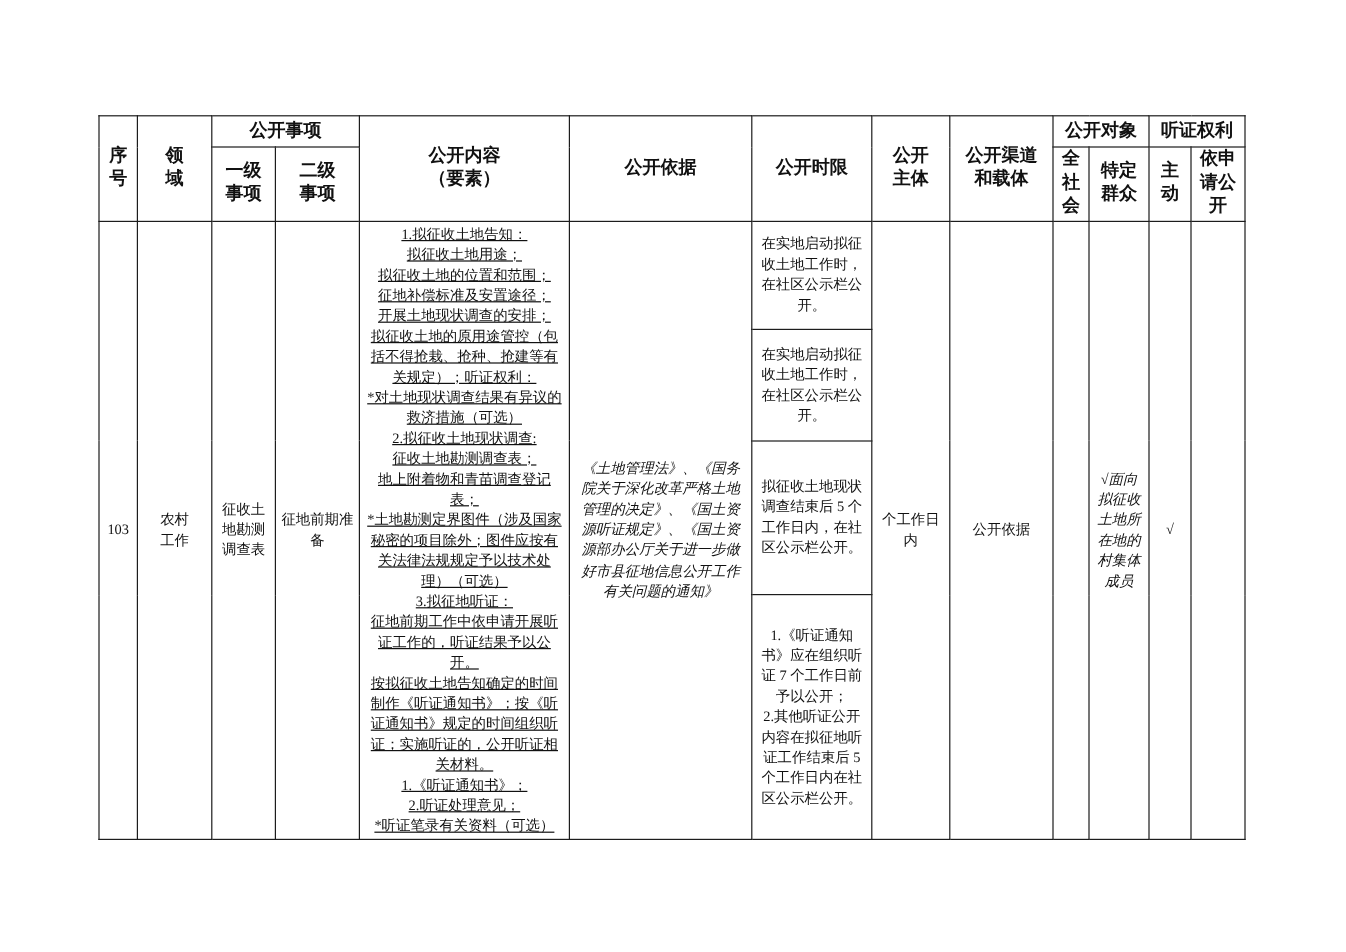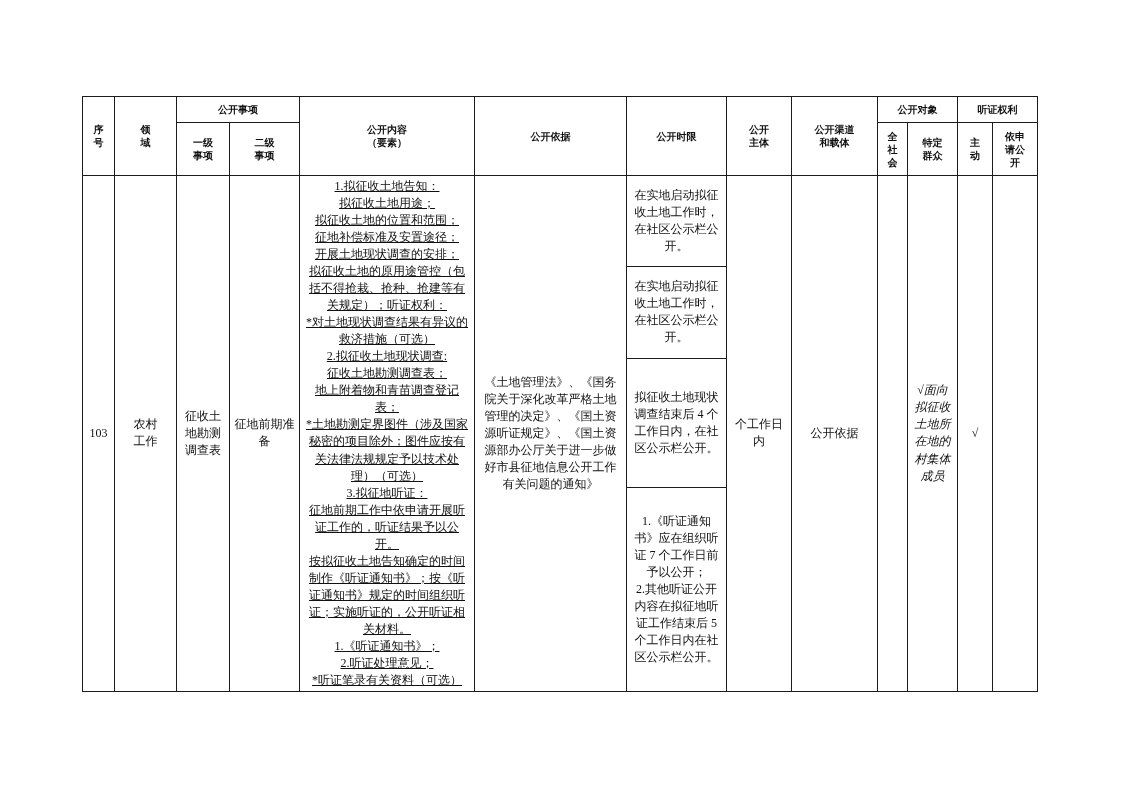--- a/index.html
+++ b/index.html
@@ -28,21 +28,21 @@
     text-align: center;
     font-size: 12px;
     line-height: 1.42;
     white-space: pre-line;
     overflow: hidden;
     padding: 2px 4px;
     word-break: break-all;
   }
   table.catalog th {
     font-weight: bold;
-    font-size: 10px;
+    font-size: 15px;
     line-height: 1.3;
     padding: 1px 2px;
   }
   tr.hdr-top  { height: 26px; }
   tr.hdr-sub  { height: 53px; }
   tr.sub-r1 { height: 86px; }
   tr.sub-r2 { height: 88px; }
   tr.sub-r3 { height: 122px; }
   tr.sub-r4 { height: 194px; }
   td.cell-content {
@@ -50,20 +50,21 @@
     vertical-align: middle;
     padding: 4px 6px;
     font-size: 12px;
     line-height: 17px;
     text-decoration: underline;
   }
   td.cell-basis {
     text-align: justify;
     padding: 4px 8px;
     line-height: 20px;
+    font-style: italic;
   }
   td.cell-timeline {
     text-align: justify;
     padding: 2px 7px;
     line-height: 21px;
     margin-top: 45px;
   }
   td.cell-specific {
     text-align: justify;
     padding: 2px 8px;
@@ -157,21 +158,21 @@
         <td rowspan="4">公开依据</td>
         <td rowspan="4"></td>
         <td rowspan="4" class="cell-specific">√面向拟征收土地所在地的村集体成员</td>
         <td rowspan="4">√</td>
         <td rowspan="4"></td>
       </tr>
       <tr class="sub-r2">
         <td class="cell-timeline">在实地启动拟征收土地工作时，在社区公示栏公开。</td>
       </tr>
       <tr class="sub-r3">
-        <td class="cell-timeline">拟征收土地现状调查结束后 4 个工作日内，在社区公示栏公开。</td>
+        <td class="cell-timeline">拟征收土地现状调查结束后 5 个工作日内，在社区公示栏公开。</td>
       </tr>
       <tr class="sub-r4">
         <td class="cell-timeline">1.《听证通知书》应在组织听证 7 个工作日前予以公开；
 2.其他听证公开内容在拟征地听证工作结束后 5 个工作日内在社区公示栏公开。</td>
       </tr>
     </tbody>
   </table>
 </div>
 
 </body></html>

